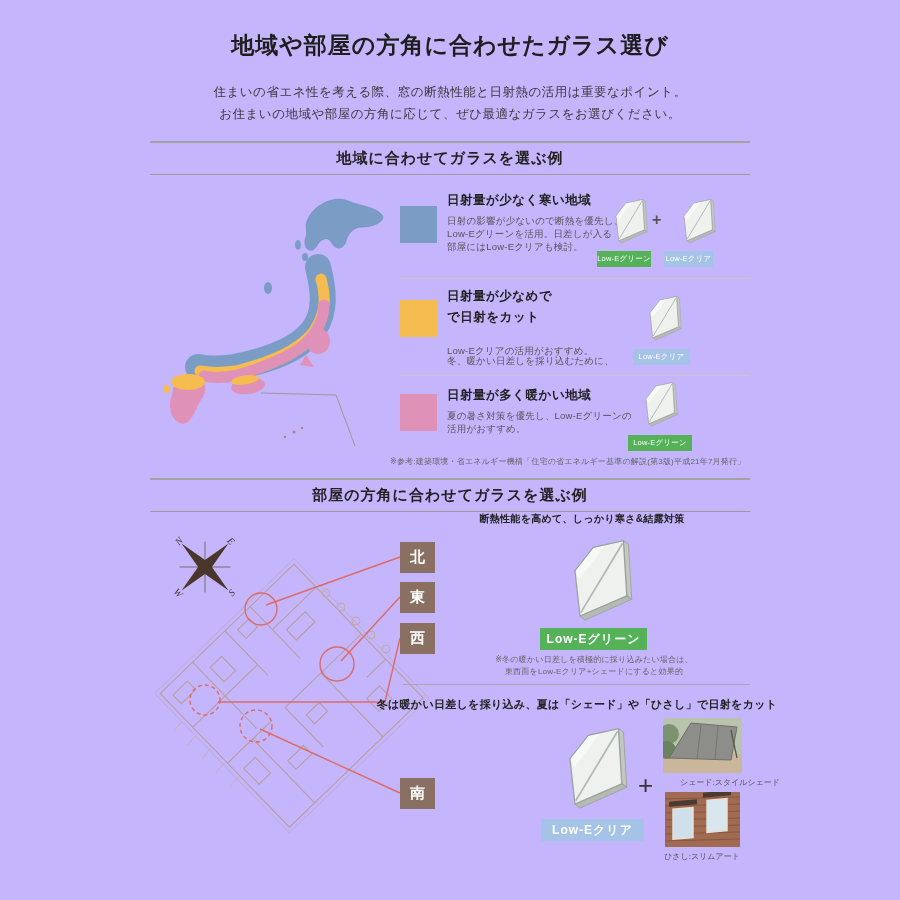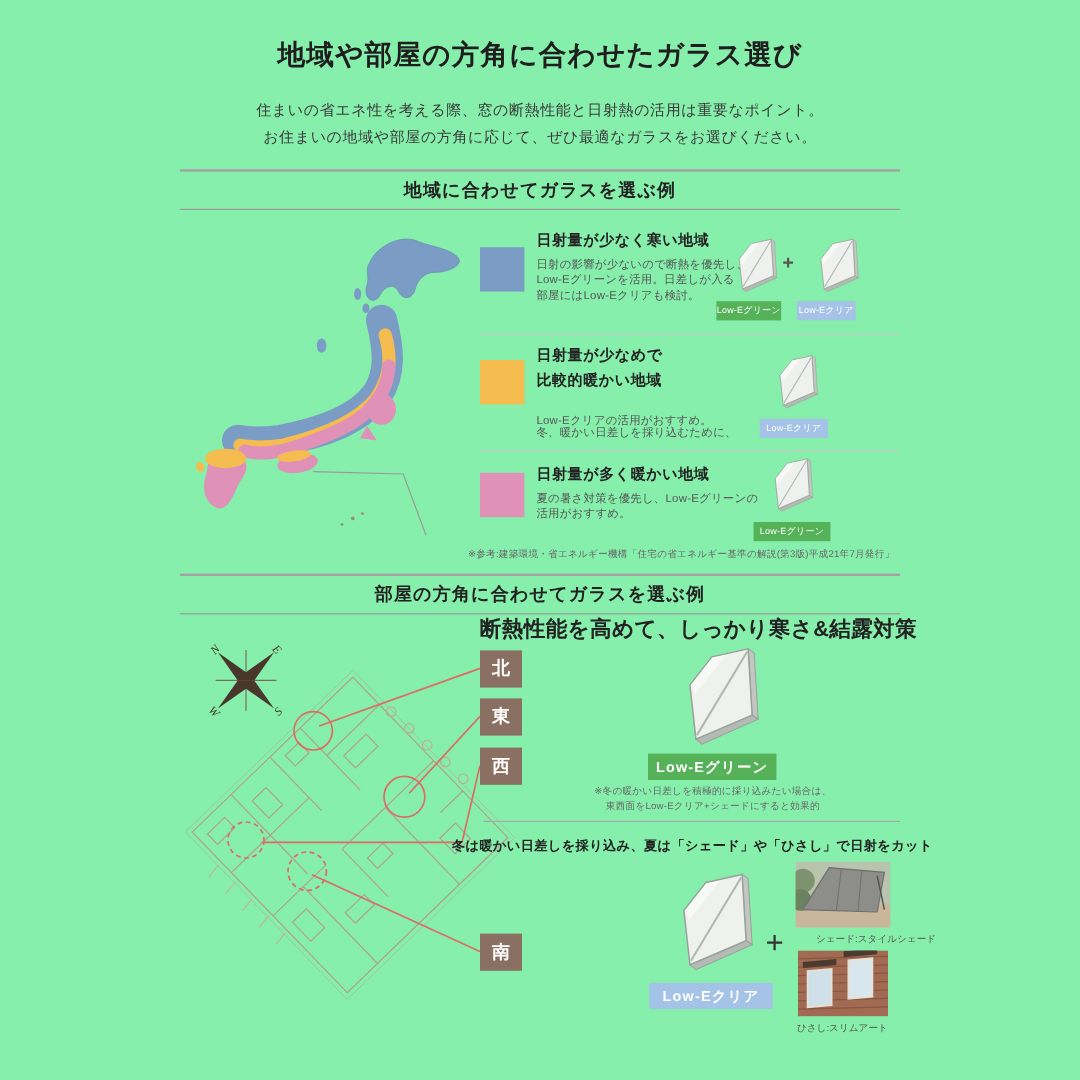--- a/index.html
+++ b/index.html
@@ -1,34 +1,34 @@
 <!DOCTYPE html>
 <html><head>
 <meta charset="utf-8">
 <style>
   html,body{margin:0;padding:0;background:#fff;}
-  .canvas{position:relative;width:900px;height:900px;background:#86efac;margin:0 auto;overflow:hidden;
+  .canvas{position:relative;width:900px;height:900px;background:#c4b5fd;margin:0 auto;overflow:hidden;
           font-family:"Liberation Sans","DejaVu Sans",sans-serif;color:#222;}
   .abs{position:absolute;}
   .nowrap{white-space:nowrap;}
   .page-title{top:30px;left:450px;transform:translateX(-50%);font-size:23px;font-weight:bold;letter-spacing:1px;color:#1e1e1e;}
   .subtitle{left:450px;transform:translateX(-50%);font-size:12.5px;color:#3a3a3a;letter-spacing:0.5px;}
   .band{left:150px;width:600px;height:31px;border-top:2px solid #a3a3a3;border-bottom:1px solid #9b9b9b;
         display:flex;align-items:center;justify-content:center;font-size:15px;font-weight:bold;letter-spacing:1px;}
   .chip{width:37px;height:37px;}
   .row-title{font-size:12.5px;font-weight:bold;color:#222;letter-spacing:0.5px;}
   .row-desc{font-size:9.5px;color:#555;line-height:13.5px;letter-spacing:0.2px;}
   .badge-sm{height:16px;display:flex;align-items:center;justify-content:center;color:#fff;font-size:7.5px;letter-spacing:0.2px;}
   .badge-lg{height:22px;display:flex;align-items:center;justify-content:center;color:#fff;font-size:12px;font-weight:bold;letter-spacing:1px;}
   .sep{height:0;border-top:1px solid #c7c7c7;}
   .footnote{font-size:8px;color:#666;letter-spacing:0.2px;}
   .dir-label{width:35px;height:31px;display:flex;align-items:center;justify-content:center;color:#fff;font-size:15px;font-weight:bold;}
   .plus-sm{font-size:16px;font-weight:bold;color:#555;}
   .plus-lg{font-size:26px;font-weight:400;color:#333;}
-  .blk-title{font-size:18px;font-weight:bold;color:#222;letter-spacing:0.3px;}
+  .blk-title{font-size:10px;font-weight:bold;color:#222;letter-spacing:0.3px;}
   .caption{font-size:8px;color:#555;text-align:center;}
   svg{display:block;}
 </style>
 </head>
 <body>
 
 <div class="canvas">
 
   <svg width="0" height="0" style="position:absolute" aria-hidden="true">
     <defs>
@@ -89,21 +89,21 @@
   <div class="abs plus-sm" style="left:652px;top:211px;">+</div>
   <svg class="abs" style="left:672px;top:193px;" width="46" height="56" viewBox="0 0 100 110">
       <use href="#pane"></use>
     </svg>
   <div class="abs badge-sm" style="left: 597px; top: 251px; width: 54px; background-color: rgb(85, 178, 89);">Low-Eグリーン</div>
   <div class="abs badge-sm" style="left: 664px; top: 251px; width: 49px; background-color: rgb(165, 195, 230);">Low-Eクリア</div>
   <div class="abs sep" style="left:400px;top:278px;width:350px;"></div>
 
   <div class="abs chip" style="left: 400px; top: 300px; background-color: rgb(245, 188, 80);"></div>
   <div class="abs row-title nowrap" style="left:447px;top:288px;">日射量が少なめで</div>
-  <div class="abs row-title nowrap" style="left:447px;top:309px;">比較的暖かい地域</div>
+  <div class="abs row-title nowrap" style="left:447px;top:309px;">で日射をカット</div>
   <div class="abs row-desc nowrap" style="left:447px;top:342px;margin-top:12px;">冬、暖かい日差しを採り込むために、</div>
   <div class="abs row-desc nowrap" style="left:447px;top:344px;">Low-Eクリアの活用がおすすめ。</div>
   <svg class="abs" style="left:638px;top:290px;" width="46" height="56" viewBox="0 0 100 110">
       <use href="#pane"></use>
     </svg>
   <div class="abs badge-sm" style="left: 633px; top: 349px; width: 57px; background-color: rgb(165, 195, 230);">Low-Eクリア</div>
   <div class="abs sep" style="left:400px;top:375px;width:350px;"></div>
 
   <div class="abs chip" style="left: 400px; top: 394px; background-color: rgb(224, 145, 183);"></div>
   <div class="abs row-title nowrap" style="left:447px;top:387px;">日射量が多く暖かい地域</div>

